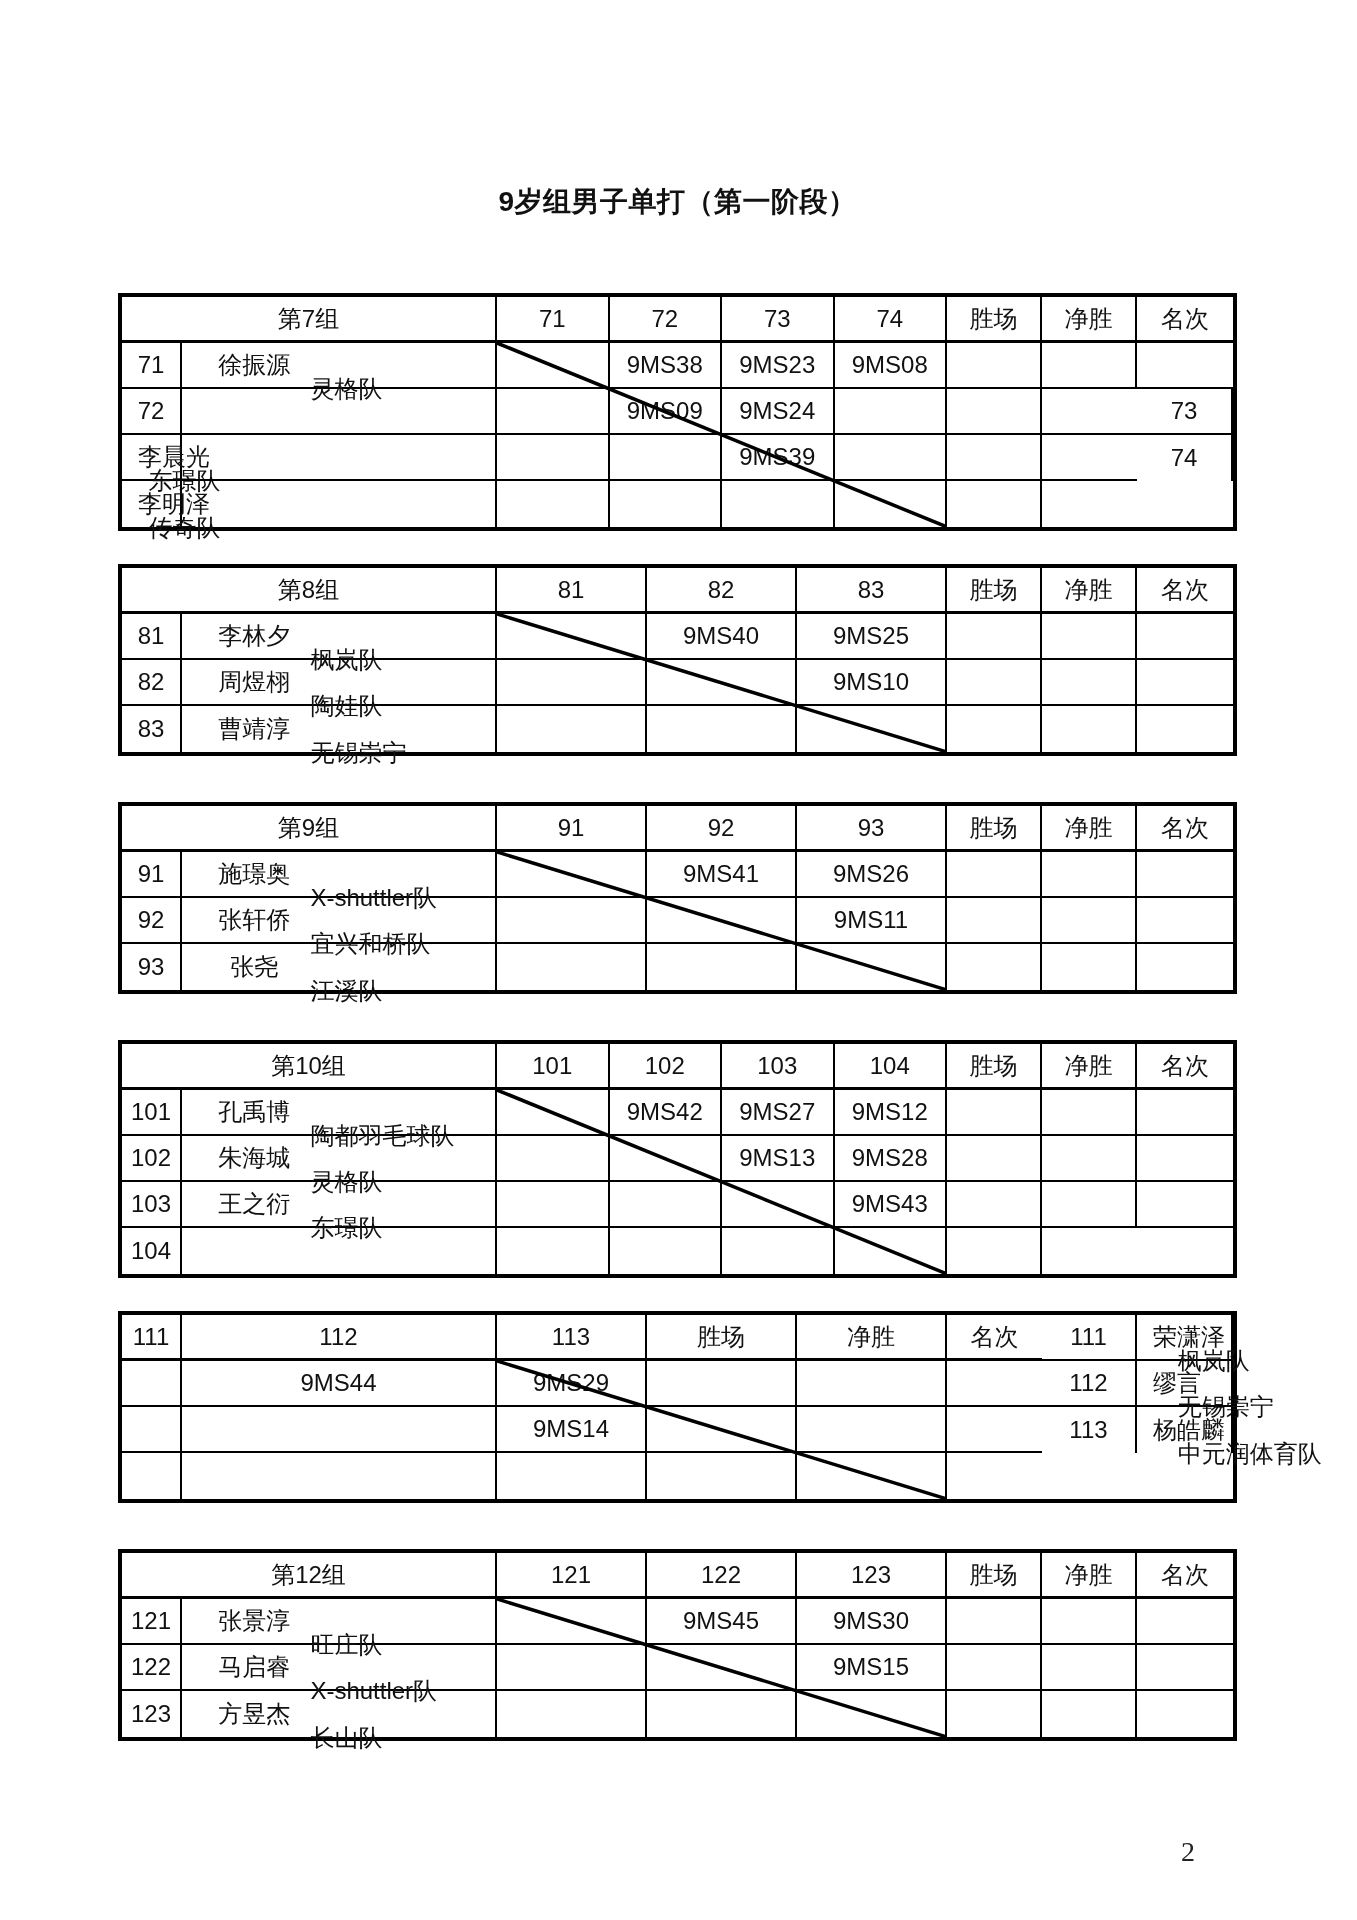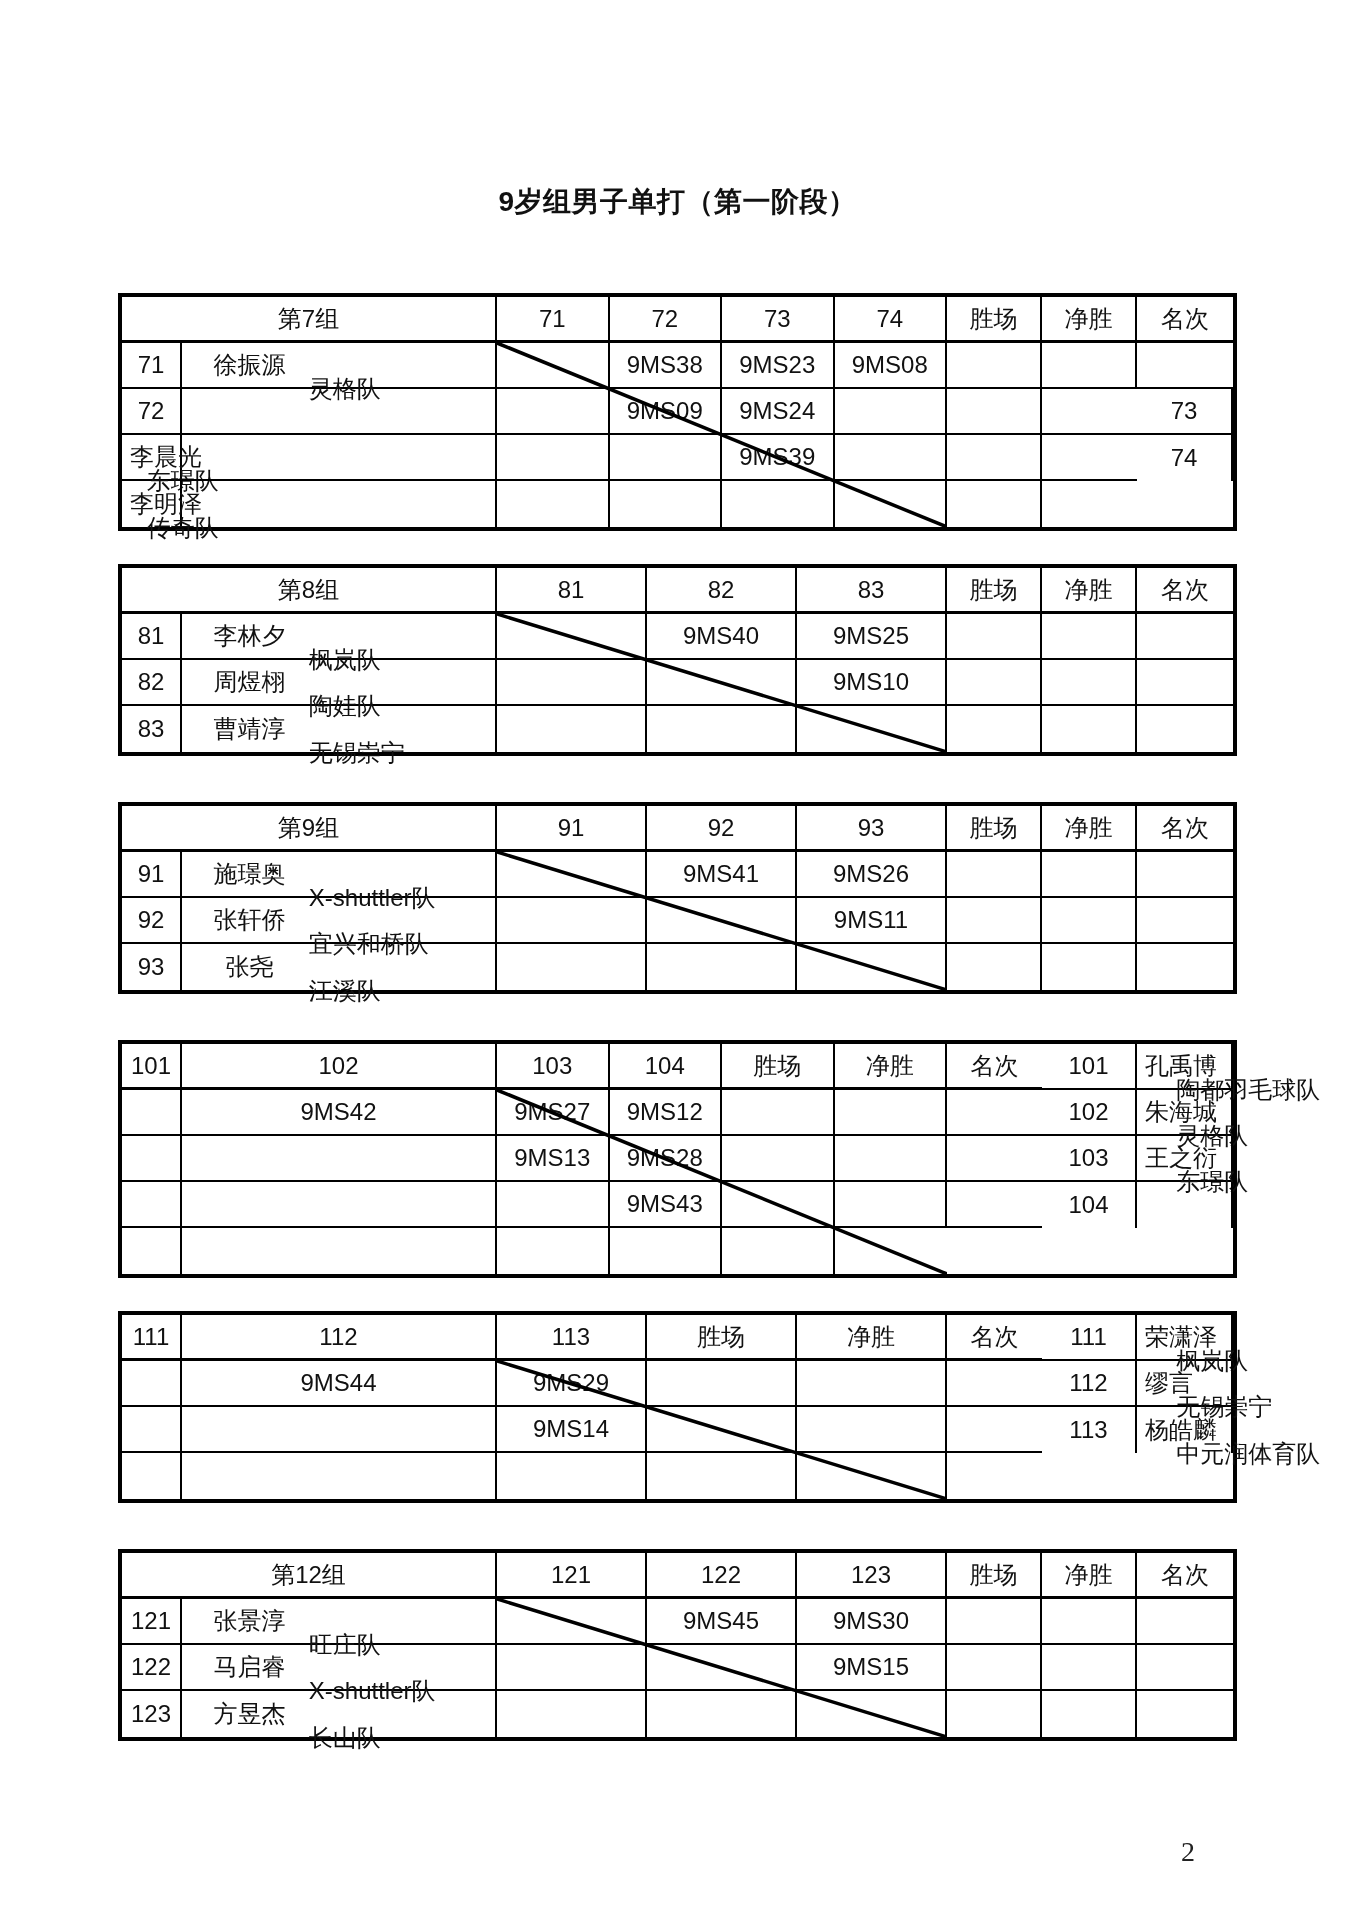--- a/index.html
+++ b/index.html
@@ -20,21 +20,21 @@
   }
   .grid{display:grid;grid-auto-rows:46px;}
   .c{
     box-sizing:border-box;display:flex;align-items:center;justify-content:center;
     border-right:2px solid #000;border-bottom:2px solid #000;
     font-size:24px;line-height:1;white-space:nowrap;overflow:visible;
   }
   .c.hd{border-bottom:3px solid #000;}
   .c.lc{border-right:none;}
   .c.lr{border-bottom:none;}
-  .c.nt{justify-content:flex-start;padding:8px;}
+  .c.nt{justify-content:flex-start;padding:16px;}
   .nt .nm{display:inline-block;width:40%;text-align:center;}
   .nt .tm{display:inline-block;width:60%;margin-top:48px;}
   .diag{position:absolute;left:375px;width:450px;pointer-events:none;display:block;}
   .pagenum{
     position:absolute;left:1168px;top:1836px;width:40px;text-align:center;
     font-family:"Liberation Serif",serif;font-size:28px;color:#222;
   }
 </style>
 </head>
 <body>
@@ -190,20 +190,21 @@
         <div class="c  lr"></div>
         <div class="c  lr"></div>
         <div class="c lc lr"></div>
       </div>
       <svg class="diag" viewBox="0 0 450 138" preserveAspectRatio="none" style="top: 46px; height: 138px;">
         <line x1="0" y1="0" x2="450" y2="138" stroke="#000" stroke-width="3.5"></line>
       </svg>
     </section>
   <section class="gtable" style="top:1040px">
       <div class="grid" style="grid-template-columns: 60px 315px repeat(4, 112.5px) 95px 95px 96px;">
+        <div class="c hd" style="grid-column: 1 / span 2;">第10组</div>
         <div class="c hd">101</div>
         <div class="c hd">102</div>
         <div class="c hd">103</div>
         <div class="c hd">104</div>
         <div class="c hd">胜场</div>
         <div class="c hd">净胜</div>
         <div class="c hd lc">名次</div>
         <div class="c">101</div>
         <div class="c nt">
           <span class="nm">孔禹博</span>

